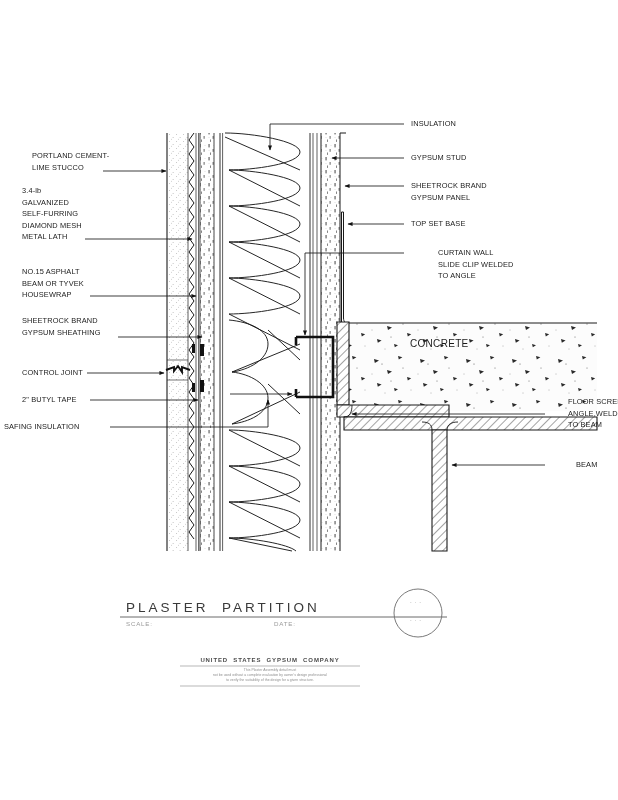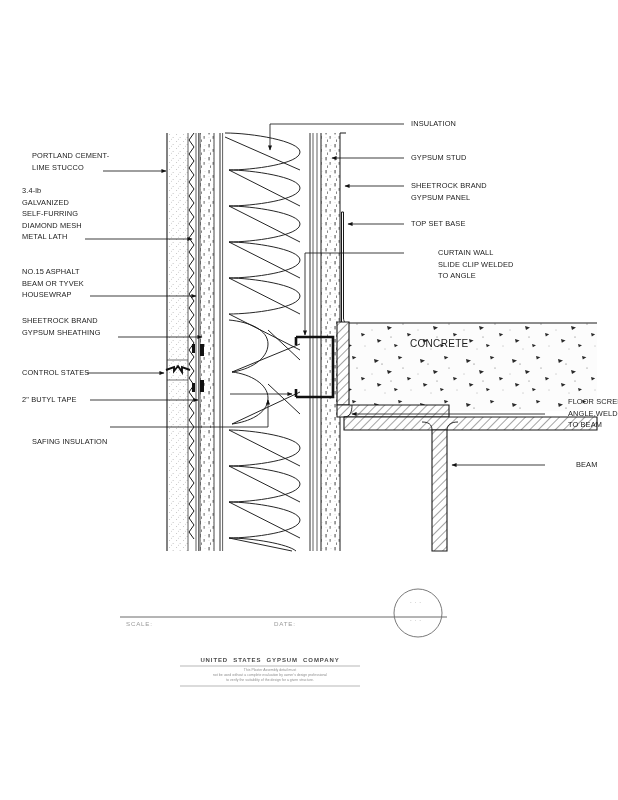--- a/index.html
+++ b/index.html
@@ -291,39 +291,40 @@
   <div class="lbl" style="left:22px; top:185px;">3.4-lb
 GALVANIZED
 SELF-FURRING
 DIAMOND MESH
 METAL LATH</div>
   <div class="lbl" style="left:22px; top:266px;">NO.15 ASPHALT
 BEAM OR TYVEK
 HOUSEWRAP</div>
   <div class="lbl" style="left:22px; top:315px;">SHEETROCK BRAND
 GYPSUM SHEATHING</div>
-  <div class="lbl" style="left:22px; top:367px;">CONTROL STATES</div>
+  <div class="lbl" style="left:22px; top:367px;">CONTROL JOINT</div>
   <div class="lbl" style="left:22px; top:394px;">2" BUTYL TAPE</div>
-  <div class="lbl" style="left:32px; top:421px;margin-top:15px;">SAFING INSULATION</div>
+  <div class="lbl" style="left:4px; top:421px;">SAFING INSULATION</div>
 
   <div class="lbl lbl-right" style="left:411px; top:118px;">INSULATION</div>
   <div class="lbl lbl-right" style="left:411px; top:152px;">GYPSUM STUD</div>
   <div class="lbl lbl-right" style="left:411px; top:180px;">SHEETROCK BRAND
 GYPSUM PANEL</div>
   <div class="lbl lbl-right" style="left:411px; top:218px;">TOP SET BASE</div>
   <div class="lbl lbl-right" style="left:411px; top:247px;margin-left:27px;">CURTAIN WALL
 SLIDE CLIP WELDED
 TO ANGLE</div>
   <div class="lbl lbl-right" style="left:552px; top:396px;margin-left:16px;">FLOOR SCREED
 ANGLE,WELDED
 TO BEAM</div>
   <div class="lbl lbl-right" style="left:576px; top:459px;">BEAM</div>
 
   <div class="concrete-word" style="left:410px; top:338px;">CONCRETE</div>
 
+  <div class="title-txt" style="left:126px; top:600px;">PLASTER  PARTITION</div>
   <div class="small-grey" style="left:126px; top:620px;">SCALE:</div>
   <div class="small-grey" style="left:274px; top:620px;">DATE:</div>
 
   <div class="circ-dash" style="left:410px; top:600px;">- - -</div>
   <div class="circ-dash" style="left:410px; top:618px;">- - -</div>
 
   <div class="company" style="left:180px; top:657px; width:180px;">UNITED  STATES  GYPSUM  COMPANY</div>
   <div class="fineprint" style="left:180px; top:668px; width:180px;">This Plaster Assembly detail must</div>
   <div class="fineprint" style="left:180px; top:673px; width:180px;">not be used without a complete evaluation by owner's design professional</div>
   <div class="fineprint" style="left:180px; top:678px; width:180px;">to verify the suitability of the design for a given structure.</div>

